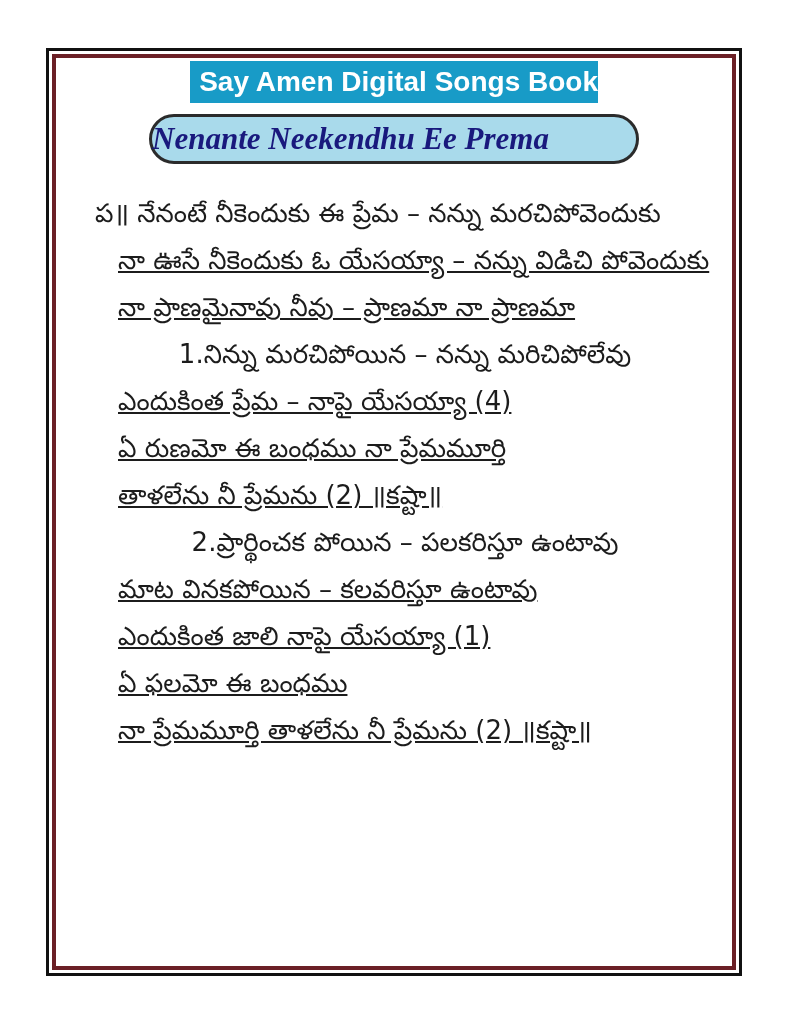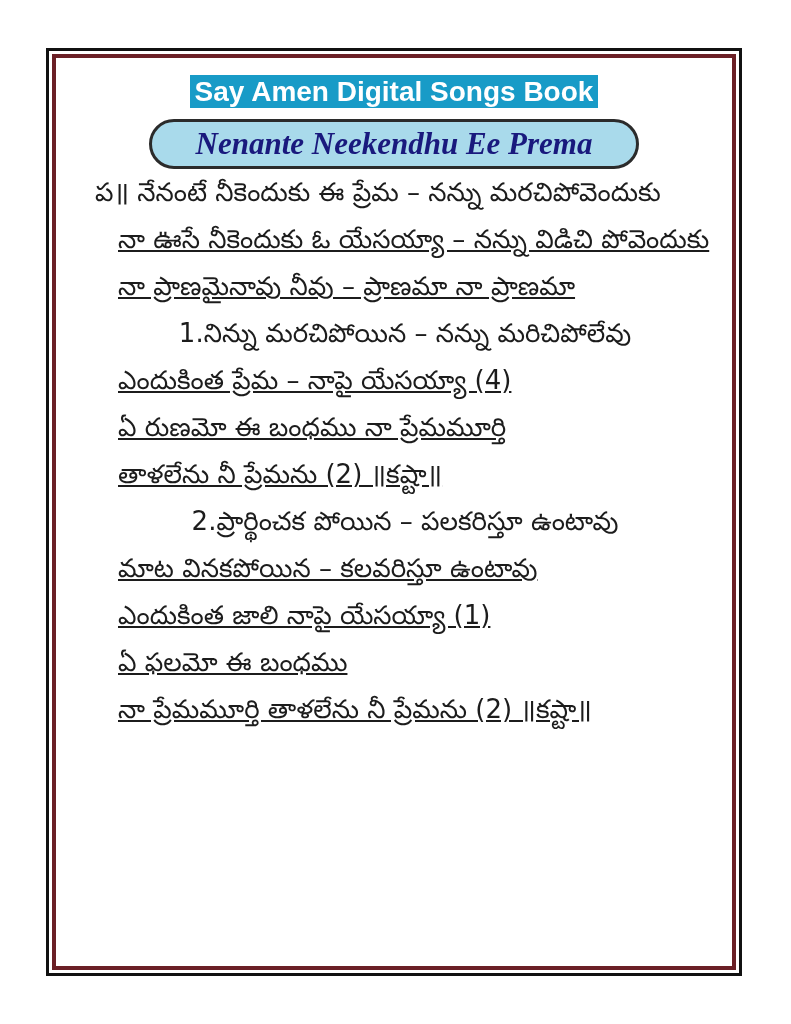--- a/index.html
+++ b/index.html
@@ -25,56 +25,57 @@
     box-sizing: border-box;
   }
   .frame-inner {
     position: absolute;
     inset: 3px;
     border: 4px solid #6b2026;
     box-sizing: border-box;
   }
   .banner {
     width: 408px;
-    height: 33px;
-    margin: 17px auto 0 auto;
+    height: 42px;
+    margin: 3px auto 0 auto;
     background: #189bc7;
     display: flex;
     align-items: center;
-    justify-content: center;
+    justify-content: flex-end;
   }
   .banner span {
     color: #ffffff;
     font-family: "Liberation Sans", sans-serif;
     font-weight: bold;
     font-size: 28px;
     letter-spacing: 0px;
     white-space: nowrap;
   }
   .song-title-pill {
     width: 490px;
     height: 50px;
     margin: 11px auto 0 auto;
     background: #a9daeb;
     border: 3px solid #2b2b2b;
     border-radius: 25px;
     box-sizing: border-box;
     display: flex;
     align-items: center;
-    justify-content: center;
+    justify-content: flex-start;
   }
   .song-title-pill span {
     color: #19197d;
     font-family: "Liberation Serif", "DejaVu Serif", serif;
     font-weight: bold;
     font-style: italic;
     font-size: 31px;
     white-space: nowrap;
   }
   .lyrics {
+    margin-top: 26px;
     padding-left: 29px;
     padding-right: 7px;
   }
   .lyric-line {
     margin: 0;
     font-size: 26px;
     line-height: 47px;
     height: 47px;
     color: #1c1c1c;
     font-family: "DejaVu Sans", sans-serif;

